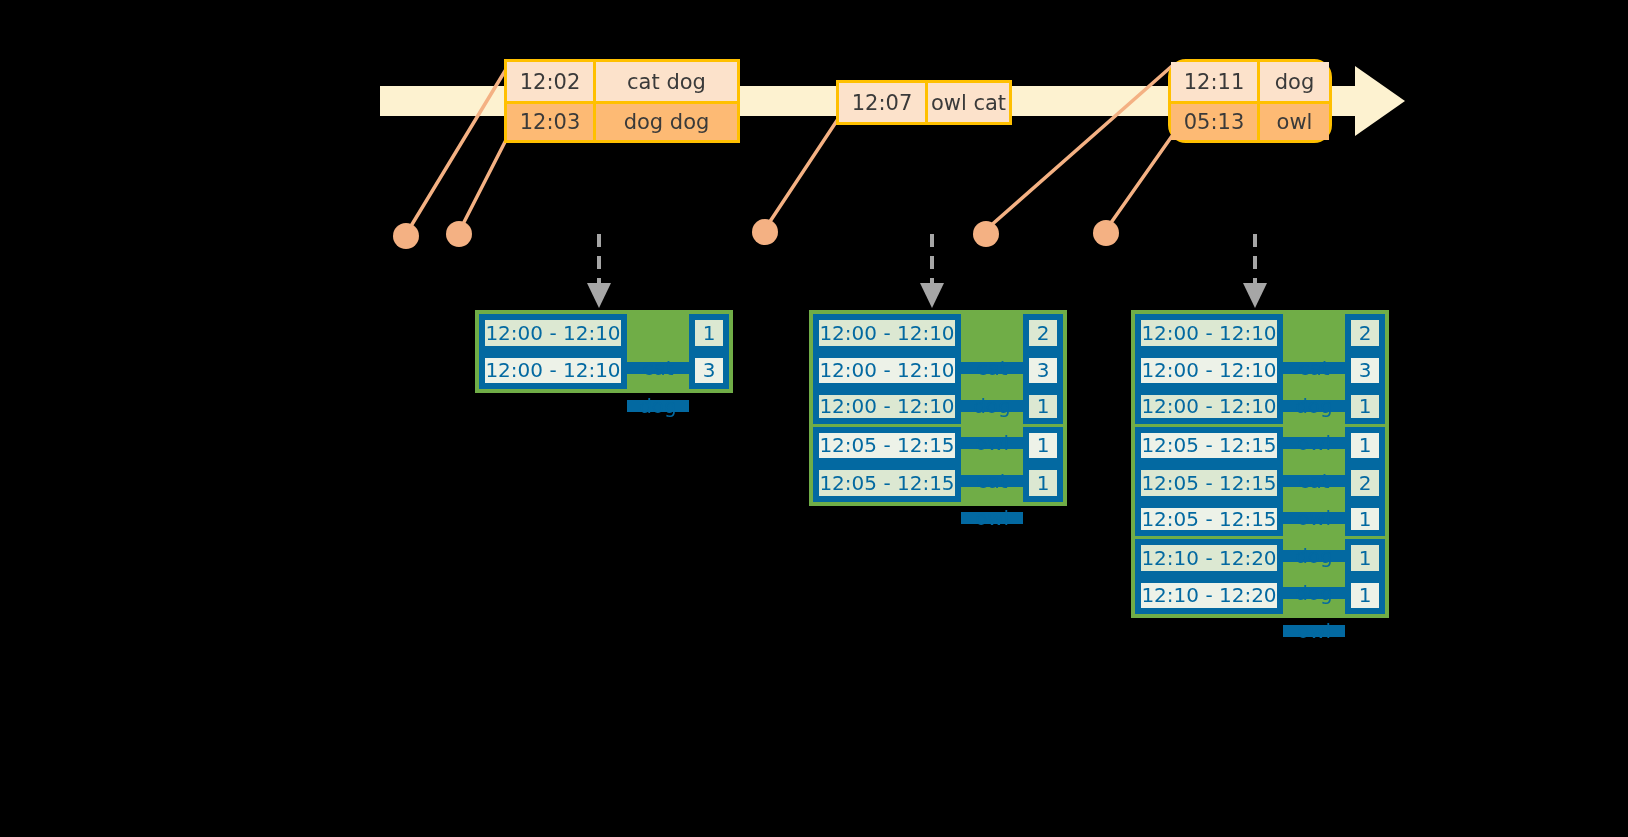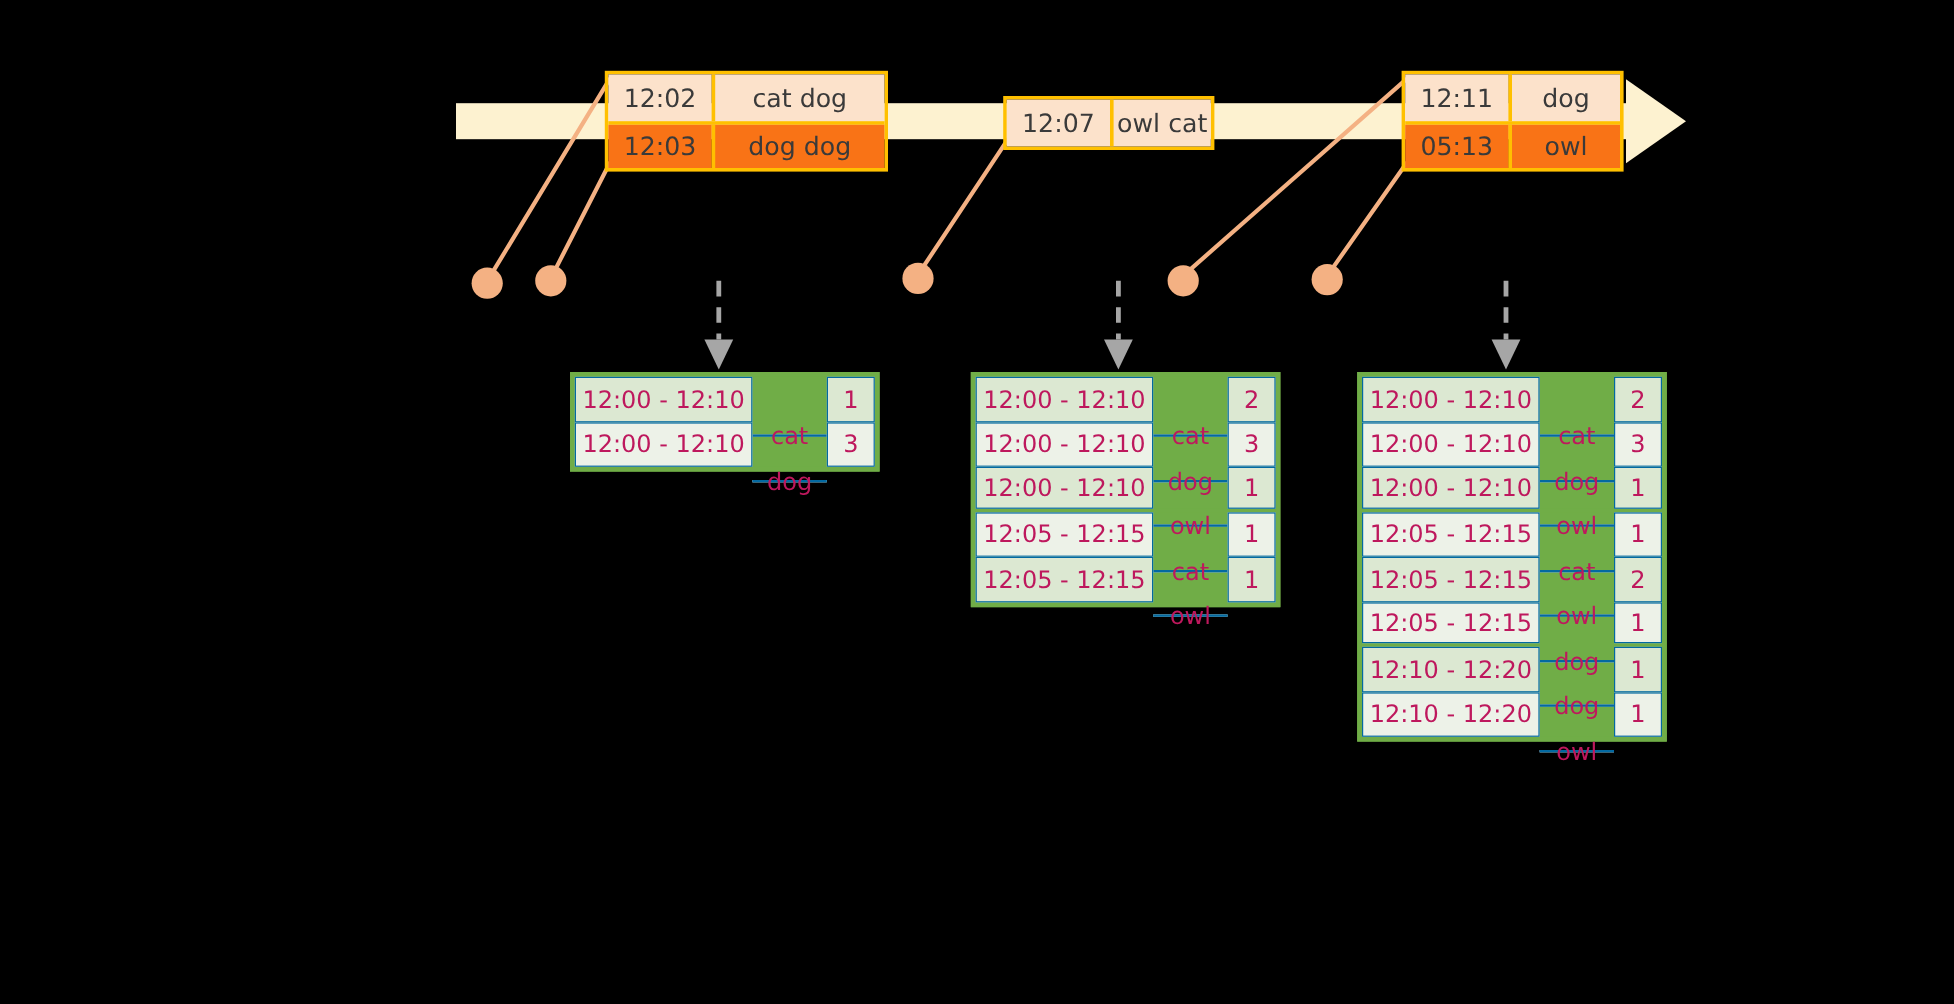--- a/index.html
+++ b/index.html
@@ -7,34 +7,34 @@
        font-family:"DejaVu Sans","Liberation Sans",sans-serif;}
   #canvas{position:absolute;left:0;top:0;width:1628px;height:837px;}
   svg.layer{position:absolute;left:0;top:0;width:1628px;height:837px;pointer-events:none;}
 
   
   .evt-group{position:absolute;border:3px solid #FFC000;box-sizing:border-box;
              display:flex;flex-direction:column;z-index:5;}
   .evt-row{display:flex;height:39px;box-sizing:border-box;}
   .evt-row + .evt-row{border-top:3px solid #FFC000;}
   .evt-row.shade .evt-time,.evt-row.shade .evt-val{background:#FCE2CB;}
-  .evt-row.plain .evt-time,.evt-row.plain .evt-val{background:#f97316;}
+  .evt-row.plain .evt-time,.evt-row.plain .evt-val{background:#fdba74;}
   .evt-time{width:86px;display:flex;align-items:center;justify-content:center;
             font-size:21px;color:#3A3A3A;box-sizing:border-box;}
   .evt-val{flex:1;display:flex;align-items:center;justify-content:center;
            font-size:21px;color:#3A3A3A;box-sizing:border-box;
            border-left:3px solid #FFC000;}
 
   
   .rtable{position:absolute;border:4px solid #70AD47;box-sizing:border-box;
           display:flex;flex-direction:column;background:#70AD47;z-index:4;}
   .rrow{display:flex;box-sizing:border-box;height:37.5px;}
   .rcell{display:flex;align-items:center;justify-content:center;
-         font-size:20px;color:#be185d;box-sizing:border-box;
-         border:1px solid #0369a1;}
+         font-size:20px;color:#0369a1;box-sizing:border-box;
+         border:6px solid #0369a1;}
   .rrow.odd .rcell{background:#DCE8D2;}
   .rrow.even .rcell{background:#EDF2E8;}
   .rrow.grpend{border-bottom:3px solid #70AD47;}
   .c-win{width:148px;}
   .c-word{width:62px;margin-top:48px;}
   .c-cnt{width:40px;}
 </style>
 </head>
 <body>
 
@@ -90,21 +90,21 @@
     </div>
   </div>
 
   <div class="evt-group" style="left:836px;top:80px;width:176px;">
     <div class="evt-row shade">
       <div class="evt-time">12:07</div>
       <div class="evt-val">owl cat</div>
     </div>
   </div>
 
-  <div class="evt-group" style="left:1168px;top:59px;width:185px;">
+  <div class="evt-group" style="left:1168px;top:59px;width:164px;border-radius:18px;">
     <div class="evt-row shade">
       <div class="evt-time">12:11</div>
       <div class="evt-val">dog</div>
     </div>
     <div class="evt-row plain">
       <div class="evt-time">05:13</div>
       <div class="evt-val">owl</div>
     </div>
   </div>
 

